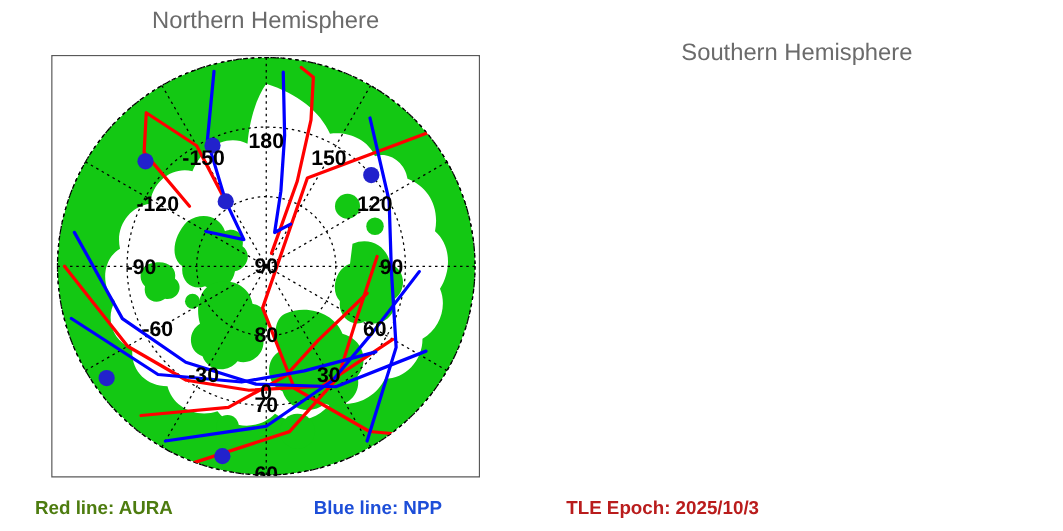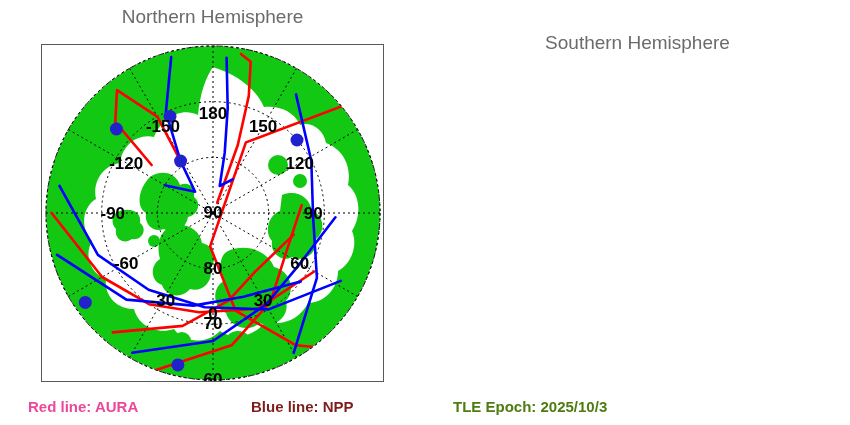--- a/index.html
+++ b/index.html
@@ -16,23 +16,23 @@
   .plot-frame{
     position:absolute;border:1px solid #595959;background:#ffffff;
     box-sizing:border-box;overflow:hidden;
   }
   #frame-north{left:41px;top:44px;width:343px;height:338px;}
   .plot-svg{position:absolute;left:0;top:0;}
   .legend{
     position:absolute;font-size:15px;font-weight:bold;white-space:nowrap;
     font-family:"Liberation Sans",sans-serif;
   }
-  #legend-aura{left:28px;top:398px;color:#ec4899;}
-  #legend-npp{left:251px;top:398px;color:#7f1d1d;text-align:center;}
-  #legend-epoch{left:453px;top:398px;color:#4d7c0f;}
+  #legend-aura{left:28px;top:398px;color:#4d7c0f;}
+  #legend-npp{left:251px;top:398px;color:#1d4ed8;text-align:center;}
+  #legend-epoch{left:453px;top:398px;color:#b91c1c;}
 </style>
 </head>
 <body>
 
 <div class="panel" id="panel-north">
   <div class="panel-title">Northern Hemisphere</div>
   <div class="plot-frame" id="frame-north">
     <svg class="plot-svg" id="svg-north" width="341" height="336" viewBox="0 0 341 336">
         <rect x="0" y="0" width="341" height="336" fill="#ffffff"></rect>
         <defs>

